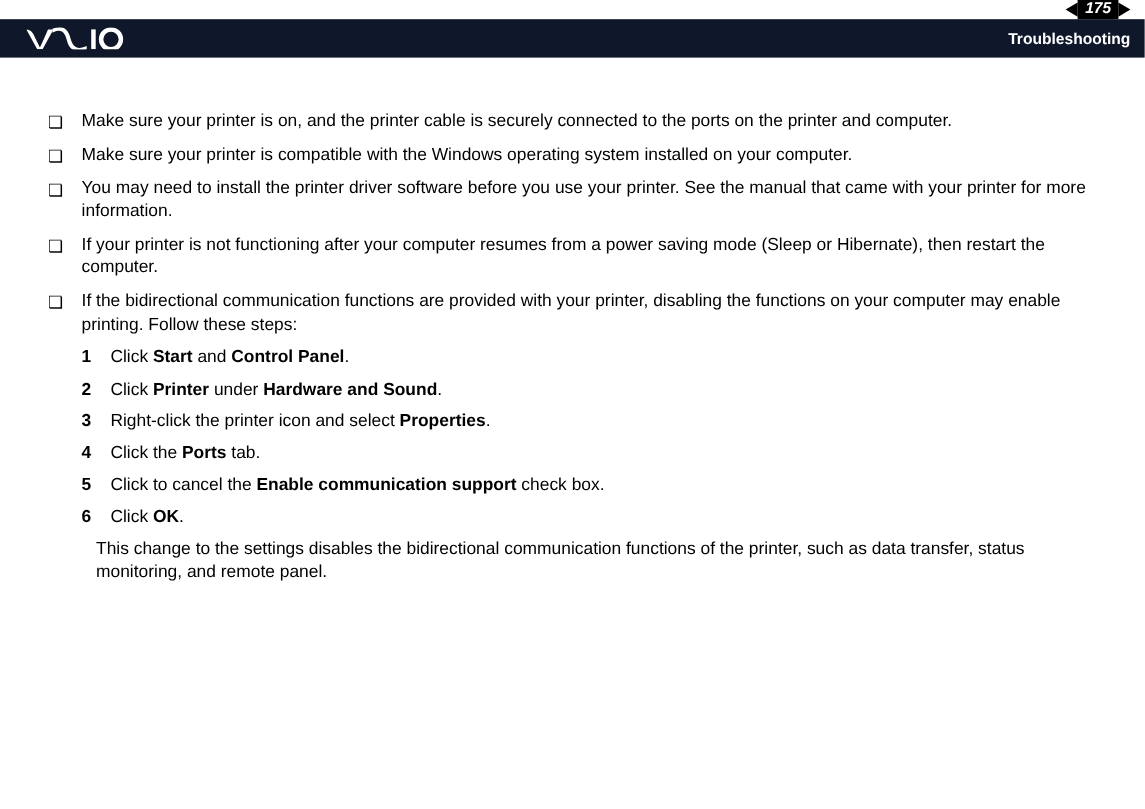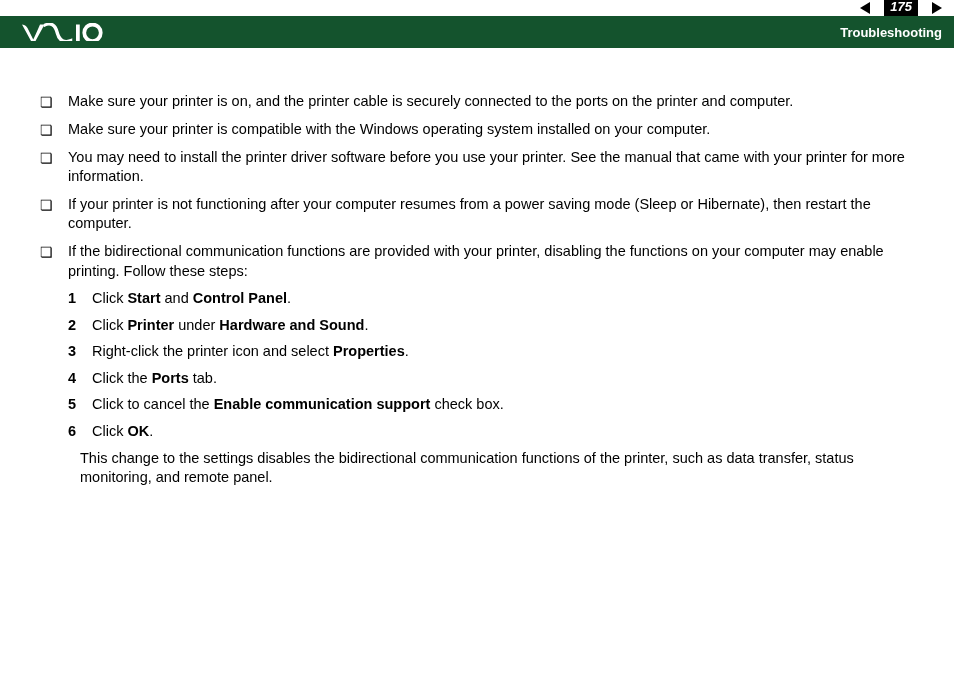--- a/index.html
+++ b/index.html
@@ -13,21 +13,21 @@
       font-family: Arial, Helvetica, sans-serif;
       background: #fff;
       position: relative;
     }
     .page-nav {
       position: absolute;
       top: 0;
       right: 12px;
       display: flex;
       align-items: center;
-      gap: 14px;
+      gap: 0;
     }
     .nav-arrow-left {
       width: 0;
       height: 0;
       border-top: 6px solid transparent;
       border-bottom: 6px solid transparent;
       border-right: 10px solid #000;
     }
     .nav-arrow-right {
       width: 0;
@@ -41,21 +41,21 @@
       color: #fff;
       font-style: italic;
       font-weight: bold;
       font-size: 13px;
       padding: 0px 6px 2px 6px;
       line-height: 14px;
     }
     .header-bar {
       width: 100%;
       height: 32px;
-      background: #14532d;
+      background: #0f172a;
       display: flex;
       align-items: center;
       justify-content: space-between;
       padding: 0 12px 0 22px;
       margin-top: 16px;
     }
     .vaio-logo {
       display: flex;
       align-items: center;
       height: 20px;

